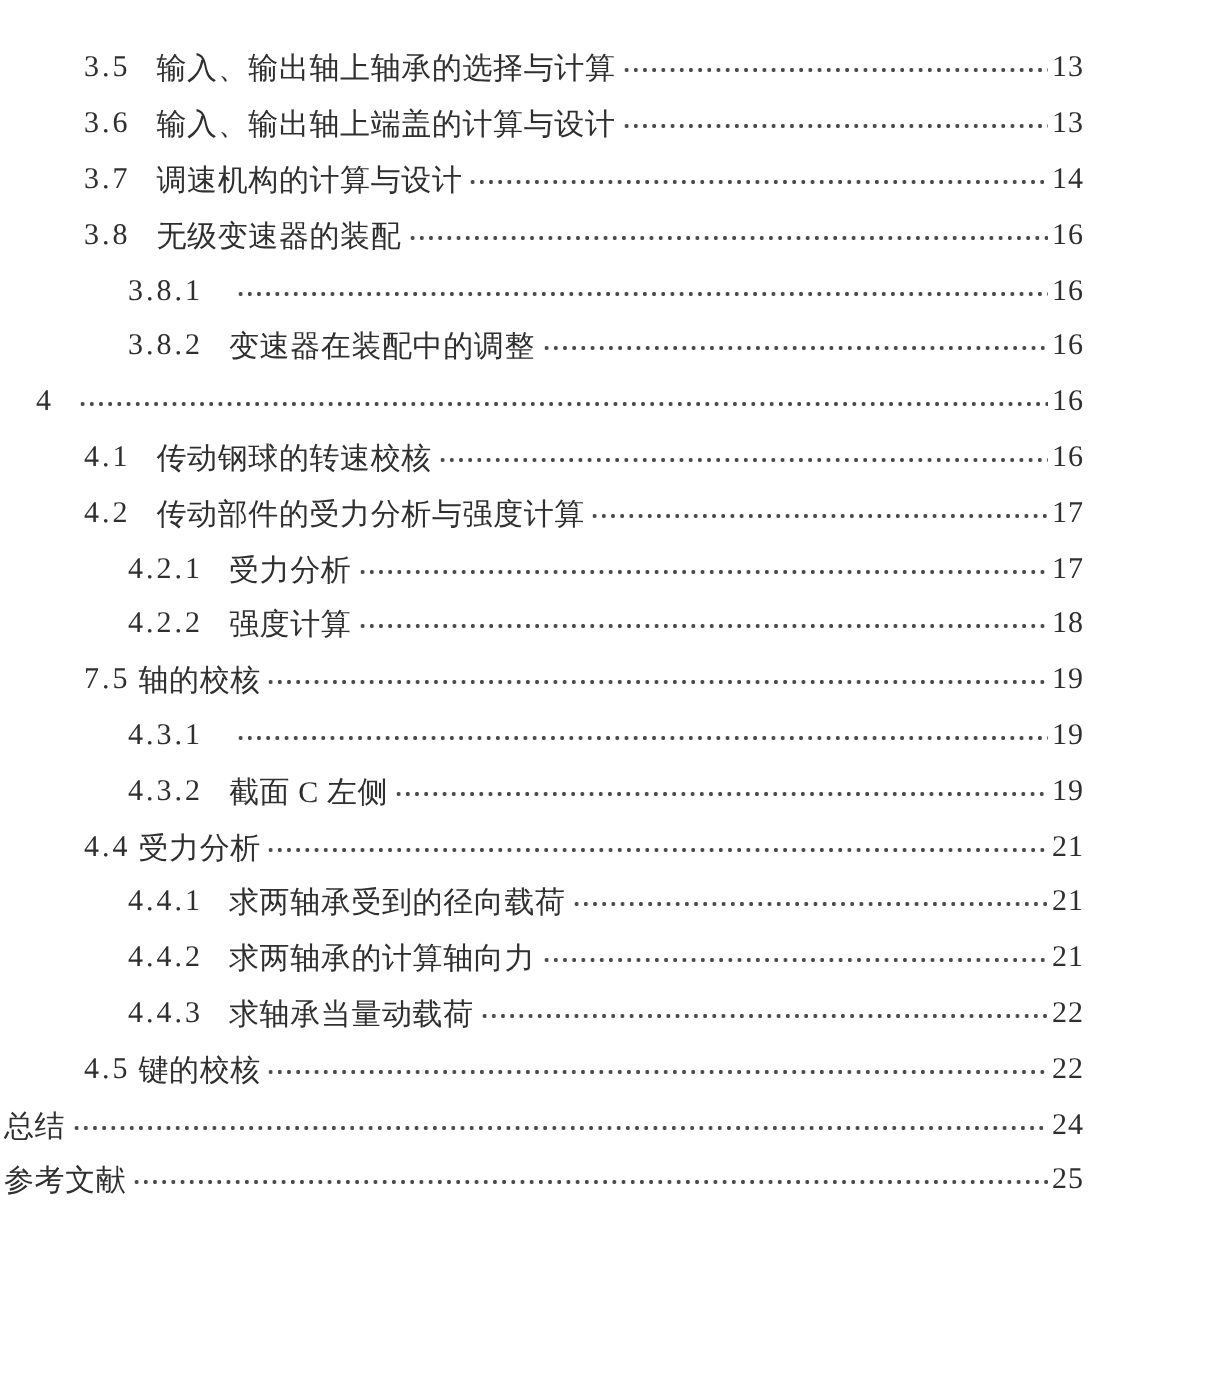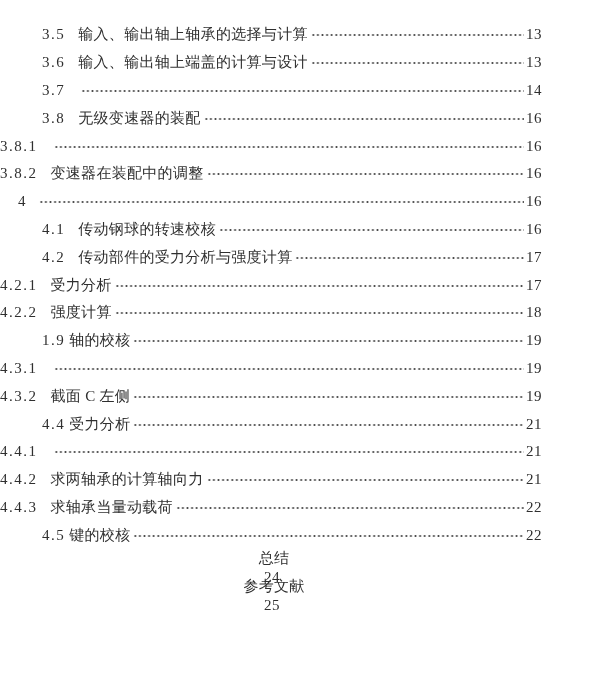--- a/index.html
+++ b/index.html
@@ -19,24 +19,24 @@
     align-items:center;
     height:27.8px;
     font-size:15px;
     white-space:nowrap;
   }
   .num{flex:none;letter-spacing:1.5px;}
   .title{flex:none;letter-spacing:0.3px;}
   .gap-double .num{margin-right:13px;}
   .gap-single .num{margin-right:4px;}
   .lvl1.gap-double .num{margin-right:9px;}
-  .lvl0{padding-left:2px;flex-direction:column;}
+  .lvl0{padding-left:2px;}
   .lvl1{padding-left:18px;}
   .lvl2{padding-left:42px;}
-  .lvl3{}
+  .lvl3{padding-left:64px;}
   .dots{
     flex:1 1 auto;
     height:4px;
     margin:1px 2px 0 3px;
     background-image:radial-gradient(circle,#4a4a4a 0.9px,rgba(255,255,255,0) 1.15px);
     background-size:4.6px 4px;
     background-repeat:repeat-x;
     background-position:0 50%;
   }
   .pg{flex:none;width:20px;text-align:left;letter-spacing:0.5px;}
@@ -53,20 +53,21 @@
     <span class="pg">13</span>
   </div>
       <div class="row lvl2 gap-double">
     <span class="num">3.6</span>
     <span class="title">输入、输出轴上端盖的计算与设计</span>
     <span class="dots"></span>
     <span class="pg">13</span>
   </div>
       <div class="row lvl2 gap-double">
     <span class="num">3.7</span>
+    <span class="title">调速机构的计算与设计</span>
     <span class="dots"></span>
     <span class="pg">14</span>
   </div>
       <div class="row lvl2 gap-double">
     <span class="num">3.8</span>
     <span class="title">无级变速器的装配</span>
     <span class="dots"></span>
     <span class="pg">16</span>
   </div>
       <div class="row lvl3 gap-double">
@@ -103,21 +104,21 @@
     <span class="dots"></span>
     <span class="pg">17</span>
   </div>
       <div class="row lvl3 gap-double">
     <span class="num">4.2.2</span>
     <span class="title">强度计算</span>
     <span class="dots"></span>
     <span class="pg">18</span>
   </div>
       <div class="row lvl2 gap-single">
-    <span class="num">1.9</span>
+    <span class="num">7.5</span>
     <span class="title">轴的校核</span>
     <span class="dots"></span>
     <span class="pg">19</span>
   </div>
       <div class="row lvl3 gap-double">
     <span class="num">4.3.1</span>
     <span class="dots"></span>
     <span class="pg">19</span>
   </div>
       <div class="row lvl3 gap-double">
@@ -127,20 +128,21 @@
     <span class="pg">19</span>
   </div>
       <div class="row lvl2 gap-single">
     <span class="num">4.4</span>
     <span class="title">受力分析</span>
     <span class="dots"></span>
     <span class="pg">21</span>
   </div>
       <div class="row lvl3 gap-double">
     <span class="num">4.4.1</span>
+    <span class="title">求两轴承受到的径向载荷</span>
     <span class="dots"></span>
     <span class="pg">21</span>
   </div>
       <div class="row lvl3 gap-double">
     <span class="num">4.4.2</span>
     <span class="title">求两轴承的计算轴向力</span>
     <span class="dots"></span>
     <span class="pg">21</span>
   </div>
       <div class="row lvl3 gap-double">

